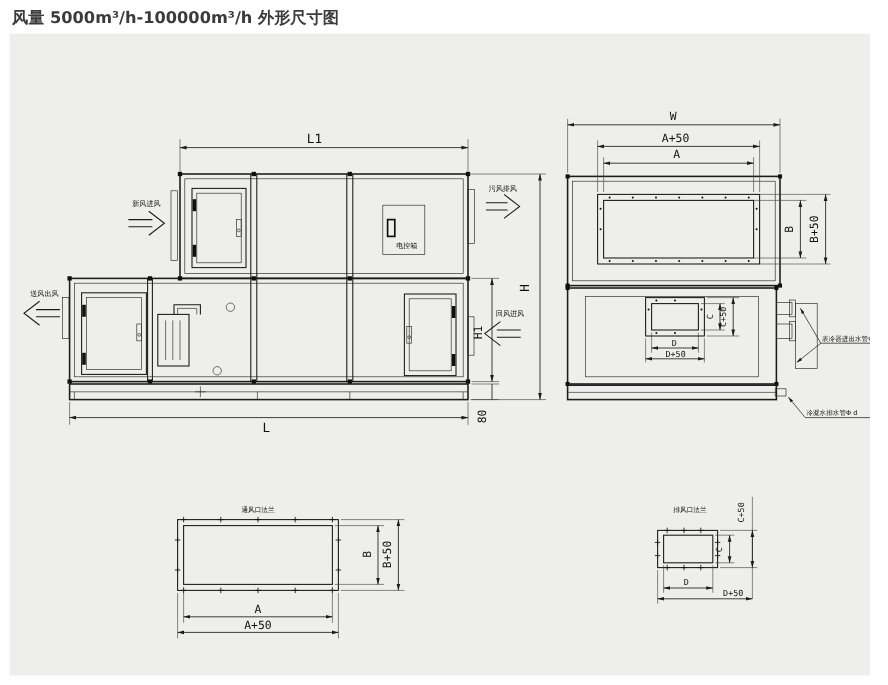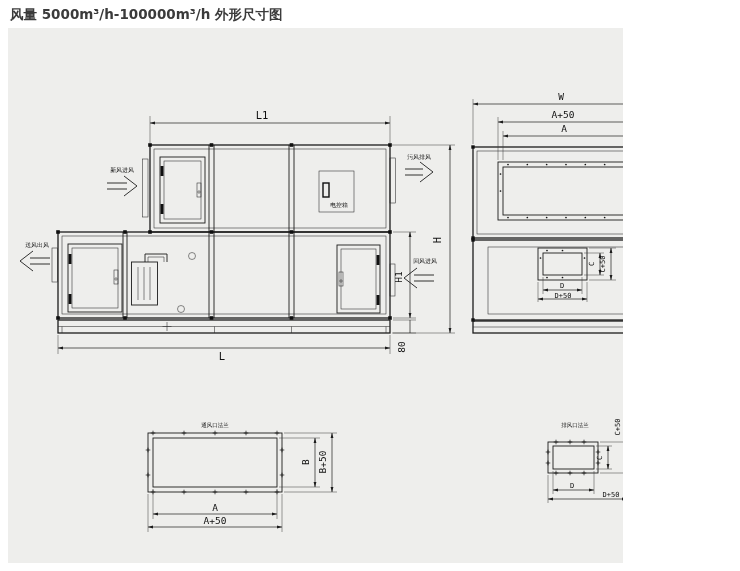--- a/index.html
+++ b/index.html
@@ -1,16 +1,16 @@
 <!DOCTYPE html>
 <html><head>
 <meta charset="utf-8">
 <style>
   html,body{margin:0;padding:0;background:#ffffff;}
-  .page{position:relative;width:623px;height:571px;background:#ffffff;overflow:hidden;
+  .page{position:relative;width:725px;height:571px;background:#ffffff;overflow:hidden;
         font-family:"DejaVu Sans",sans-serif;}
   svg{display:block}
   .ttl{font-family:"DejaVu Sans",sans-serif;font-weight:bold;font-size:13.5px;fill:#3b3b3b;}
   .ol{fill:none;stroke:#1c1c1c;stroke-width:1.3;}
   .ml{fill:none;stroke:#1c1c1c;stroke-width:0.9;}
   .tl{fill:none;stroke:#2a2a2a;stroke-width:0.55;}
   .ext{fill:none;stroke:#3a3a3a;stroke-width:0.5;}
   .dim{fill:none;stroke:#1c1c1c;stroke-width:0.7;marker-start:url(#das);marker-end:url(#dae);}
   .dimp{fill:none;stroke:#1c1c1c;stroke-width:0.7;}
   .ldr{fill:none;stroke:#1c1c1c;stroke-width:0.6;}

